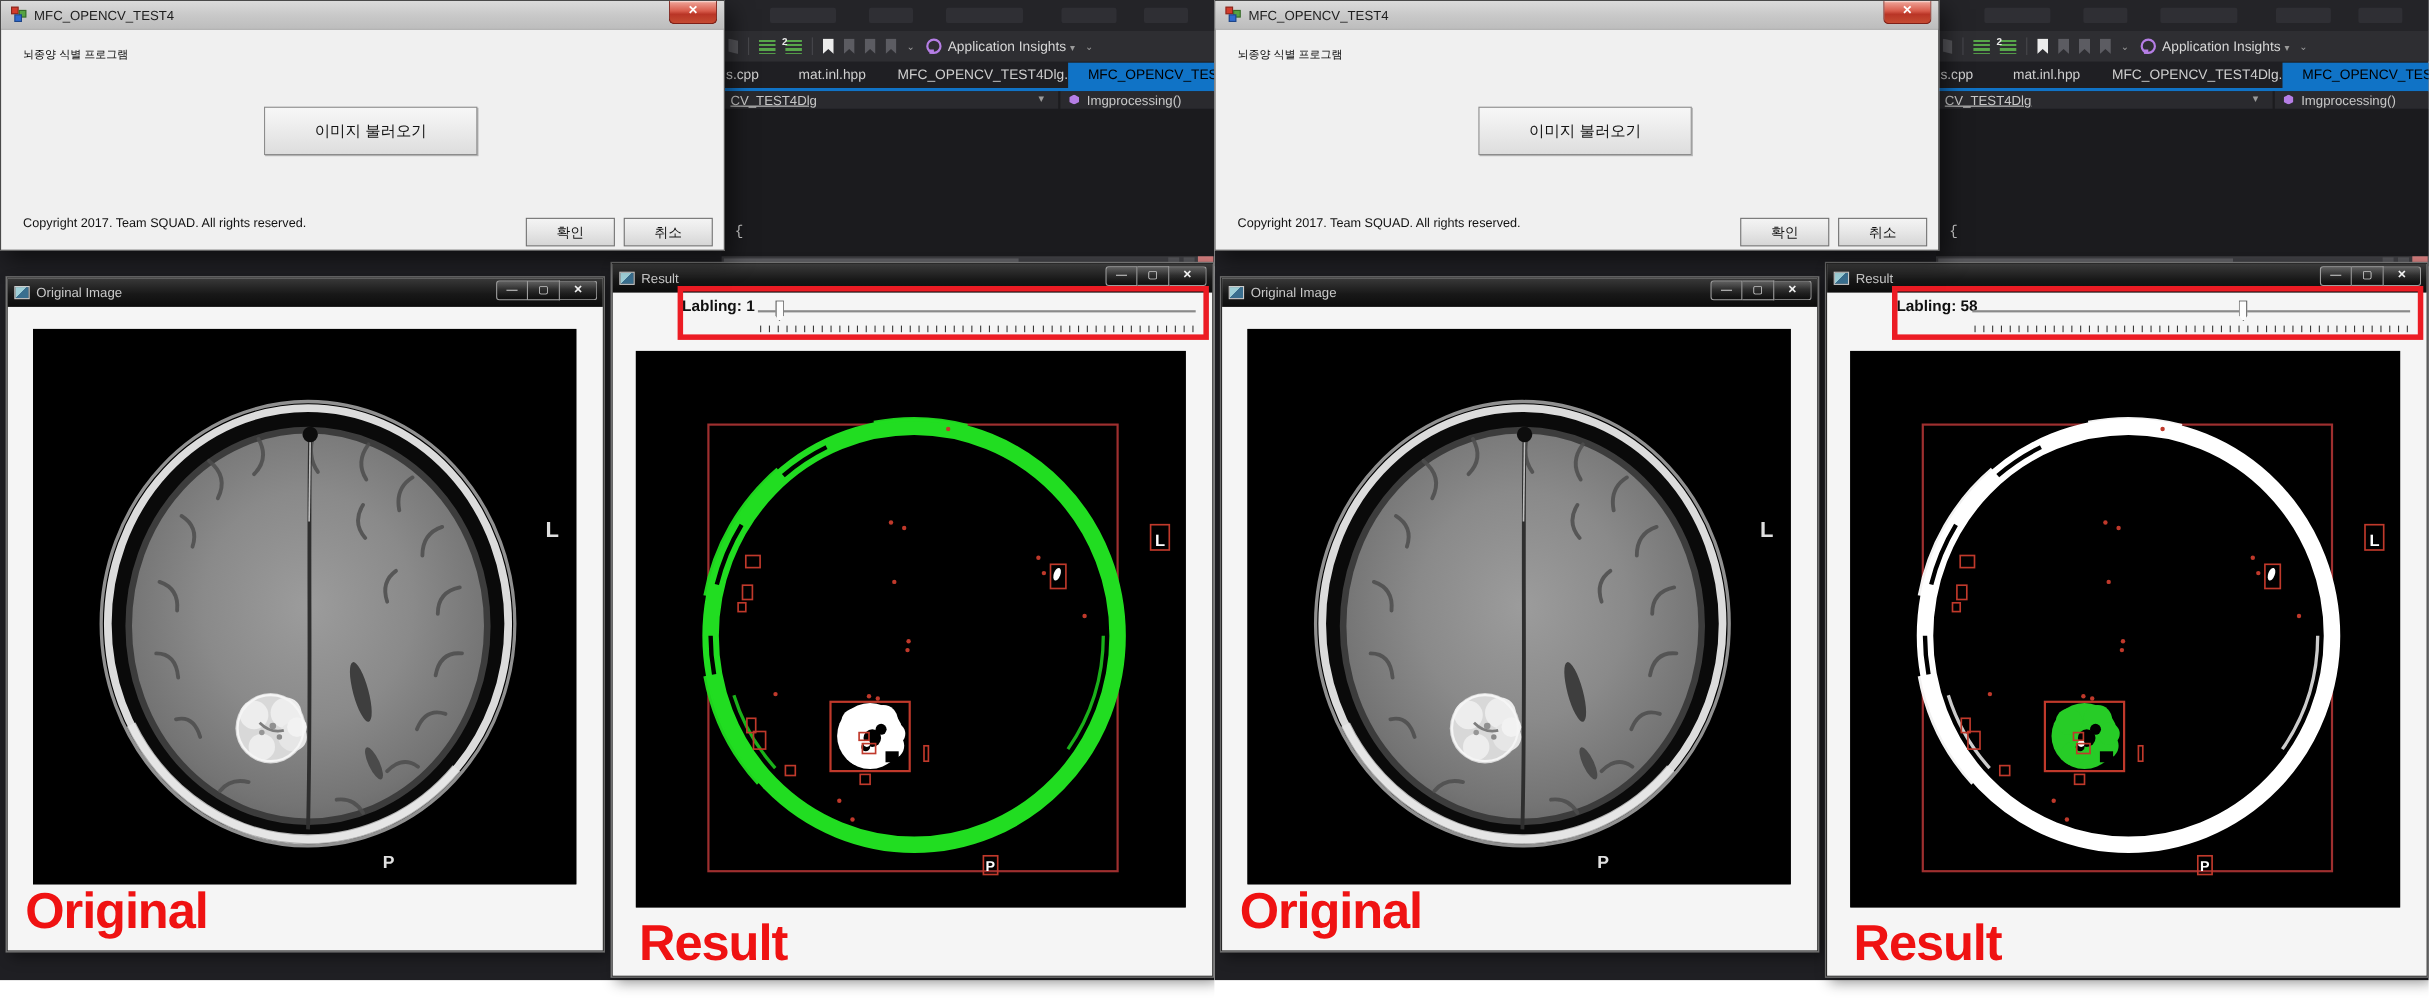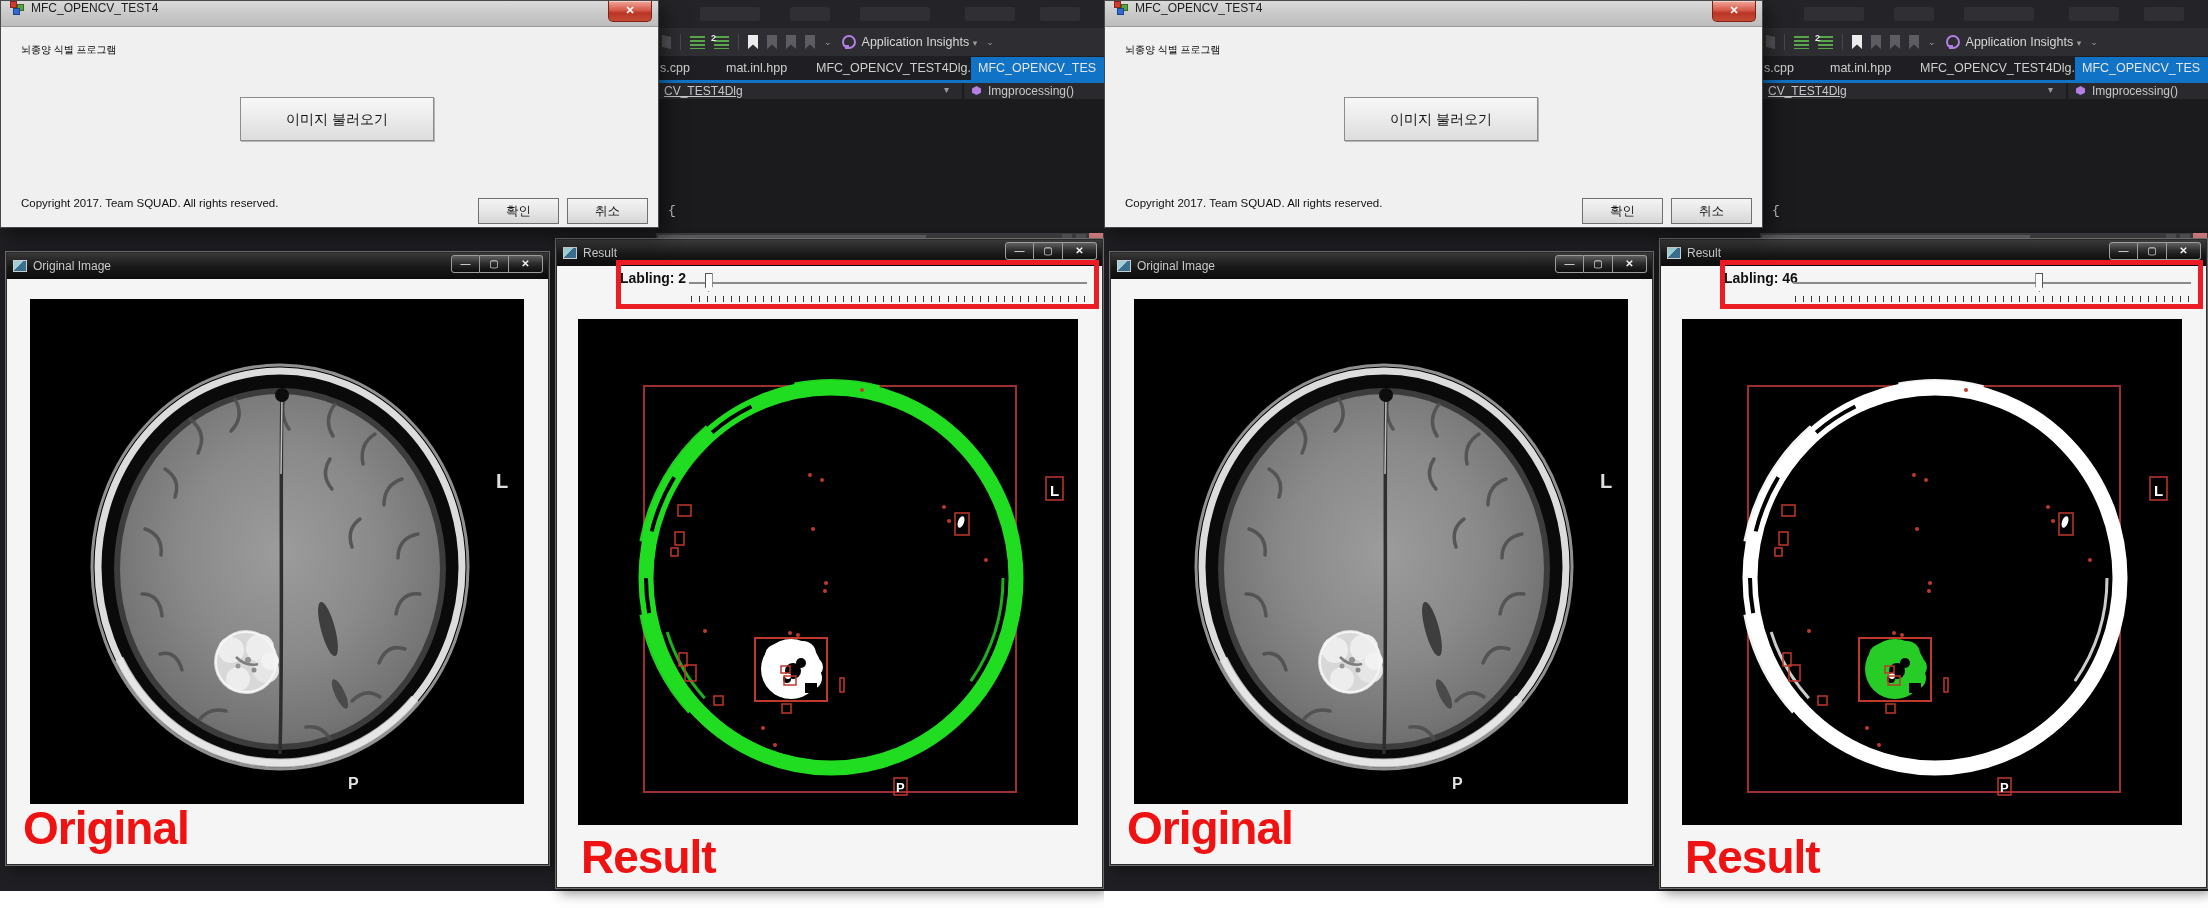--- a/index.html
+++ b/index.html
@@ -21,38 +21,38 @@
   .ic-lines2:after{content:"2";position:absolute;left:-3px;top:-3px;font-size:9px;color:#e8e8e8;font-weight:bold;}
   .ic-flag{width:10px;height:14px;background:#ececec;clip-path:polygon(0 0,100% 0,100% 100%,50% 68%,0 100%);}
   .ic-flag.dim{background:#5c5c62;}
   .ic-chev{font-size:9px;color:#9a9a9a;line-height:1;}
   .ic-bulb{width:12px;height:15px;position:relative;}
   .ic-bulb:before{content:"";position:absolute;left:1px;top:0;width:10px;height:10px;border-radius:50%;border:2px solid #b57ee5;}
   .ic-bulb:after{content:"";position:absolute;left:4px;top:10px;width:4px;height:4px;background:#b57ee5;}
   .vs-appinsights{font-size:12.5px;color:#d6d6d6;white-space:nowrap;}
   .vs-tabs{position:absolute;left:656px;top:56px;width:448px;height:20px;}
   .vs-tab{position:absolute;top:1px;height:23px;font-size:12.5px;color:#cfcfcf;line-height:23px;white-space:nowrap;}
-  .vs-tab.active{background:#1073c6;color:#e5e5e5;padding:0 7px;overflow:hidden;}
+  .vs-tab.active{background:#1073c6;color:#000000;padding:0 18px;overflow:hidden;}
   .vs-blueline{position:absolute;left:656px;top:80px;width:448px;height:3px;background:#1073c6;}
   .vs-navbar{position:absolute;left:656px;top:83px;width:448px;height:16px;background:#2a2a2e;font-size:12px;color:#c8c8c8;}
   .vs-nav-left{position:absolute;left:8px;top:1px;white-space:nowrap;text-decoration:underline;}
   .vs-nav-chev{position:absolute;left:288px;top:1px;color:#9a9a9a;font-size:10px;}
   .vs-nav-div{position:absolute;left:306px;top:0;width:2px;height:16px;background:#1c1c1f;}
   .ic-cube{position:absolute;left:316px;top:3px;width:9px;height:9px;background:#b57ee5;clip-path:polygon(50% 0,100% 28%,100% 75%,50% 100%,0 75%,0 28%);}
   .vs-nav-right{position:absolute;left:332px;top:1px;white-space:nowrap;}
   .vs-editor{position:absolute;left:656px;top:99px;width:448px;height:134px;background:#1b1b1e;}
   .vs-brace{position:absolute;left:12px;top:104px;color:#c8c8c8;font-family:"Liberation Mono",monospace;font-size:13px;}
   .vs-hscroll{position:absolute;left:656px;top:233px;width:448px;height:9px;background:#3c3c40;}
   .vs-hthumb{position:absolute;left:2px;top:2px;width:268px;height:5px;background:#5c5c60;}
   .vs-hbtn{position:absolute;top:1px;width:10px;height:7px;background:#515155;}
   .vs-hpink{position:absolute;right:1px;top:0;width:14px;height:9px;background:#cf7a7a;}
 
   
   .dialog{position:absolute;left:0;top:0;width:659px;height:228px;background:#f0f0f0;border:1px solid #494949;box-shadow:6px 8px 18px rgba(0,0,0,.5);z-index:3;}
-  .dlg-titlebar{position:relative;height:26px;background:linear-gradient(#dadada,#c9c9c9 50%,#bdbdbd);border-bottom:1px solid #9a9a9a;display:flex;align-items:flex-start;gap:6px;padding-left:8px;}
+  .dlg-titlebar{position:relative;height:26px;background:linear-gradient(#dadada,#c9c9c9 50%,#bdbdbd);border-bottom:1px solid #9a9a9a;display:flex;align-items:center;gap:6px;padding-left:8px;}
   .dlg-title{font-size:12px;color:#1d1d1d;}
   .mfc-icon{width:16px;height:15px;position:relative;}
   .mfc-icon i{position:absolute;width:7px;height:7px;border:1px solid rgba(0,0,0,.35);}
   .mfc-icon .r{left:1px;top:0;background:#d23b2c;}
   .mfc-icon .g{left:8px;top:3px;background:#56a341;}
   .mfc-icon .b{left:4px;top:7px;background:#2f6bd0;}
   .dlg-close{position:absolute;right:6px;top:0;width:44px;height:21px;border:1px solid #7e2018;border-top:none;border-radius:0 0 5px 5px;background:linear-gradient(#f0a79b,#d85b4b 45%,#b93526 60%,#c54b32);color:#fff;font-size:11px;font-weight:bold;text-align:center;line-height:19px;box-shadow:inset 0 1px 0 rgba(255,255,255,.45);}
   .dlg-heading{position:absolute;left:20px;top:42px;font-size:10px;color:#000;}
   .dlg-loadbtn{position:absolute;left:239px;top:96px;width:194px;height:44px;border:1px solid #8c8c8c;background:linear-gradient(#f7f7f7,#ececec 45%,#dddddd);font-size:14px;color:#111;text-align:center;line-height:42px;box-shadow:1px 1px 0 #b5b5b5;}
   .dlg-copyright{position:absolute;left:20px;top:196px;font-size:11.5px;color:#111;}
@@ -234,21 +234,21 @@
   <div class="win result-win">
     <div class="win-titlebar">
       <span class="win-icon"></span>
       <span>Result</span>
       <span class="win-controls">
         <span class="win-btn">—</span>
         <span class="win-btn">▢</span>
         <span class="win-btn close">✕</span>
       </span>
     </div>
-    <div class="tb-label">Labling: 2</div>
+    <div class="tb-label">Labling: 1</div>
     <div class="tb-track"></div>
     <div class="tb-handle" style="--p:0.04"></div>
     <div class="tb-ticks">
           <div class="tick"></div>
           <div class="tick"></div>
           <div class="tick"></div>
           <div class="tick"></div>
           <div class="tick"></div>
           <div class="tick"></div>
           <div class="tick"></div>
@@ -507,21 +507,21 @@
   <div class="win result-win">
     <div class="win-titlebar">
       <span class="win-icon"></span>
       <span>Result</span>
       <span class="win-controls">
         <span class="win-btn">—</span>
         <span class="win-btn">▢</span>
         <span class="win-btn close">✕</span>
       </span>
     </div>
-    <div class="tb-label">Labling: 46</div>
+    <div class="tb-label">Labling: 58</div>
     <div class="tb-track"></div>
     <div class="tb-handle" style="--p:0.62"></div>
     <div class="tb-ticks">
           <div class="tick"></div>
           <div class="tick"></div>
           <div class="tick"></div>
           <div class="tick"></div>
           <div class="tick"></div>
           <div class="tick"></div>
           <div class="tick"></div>

